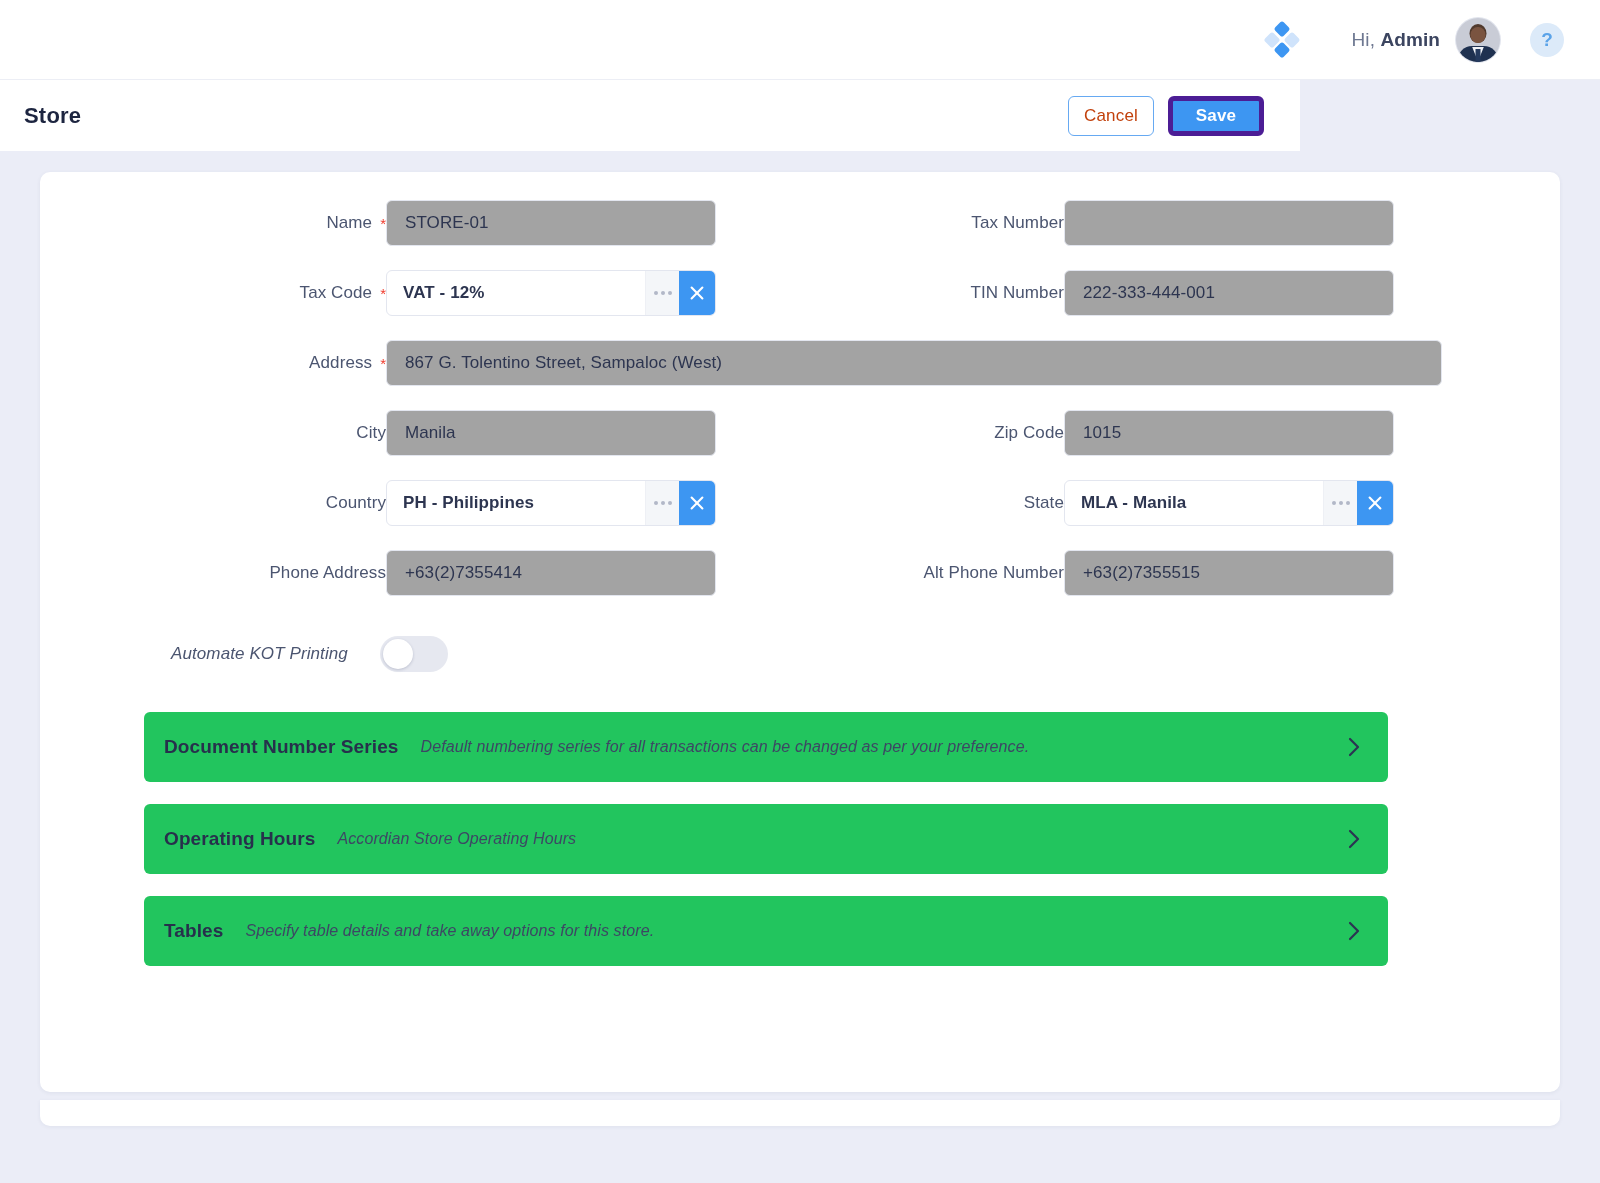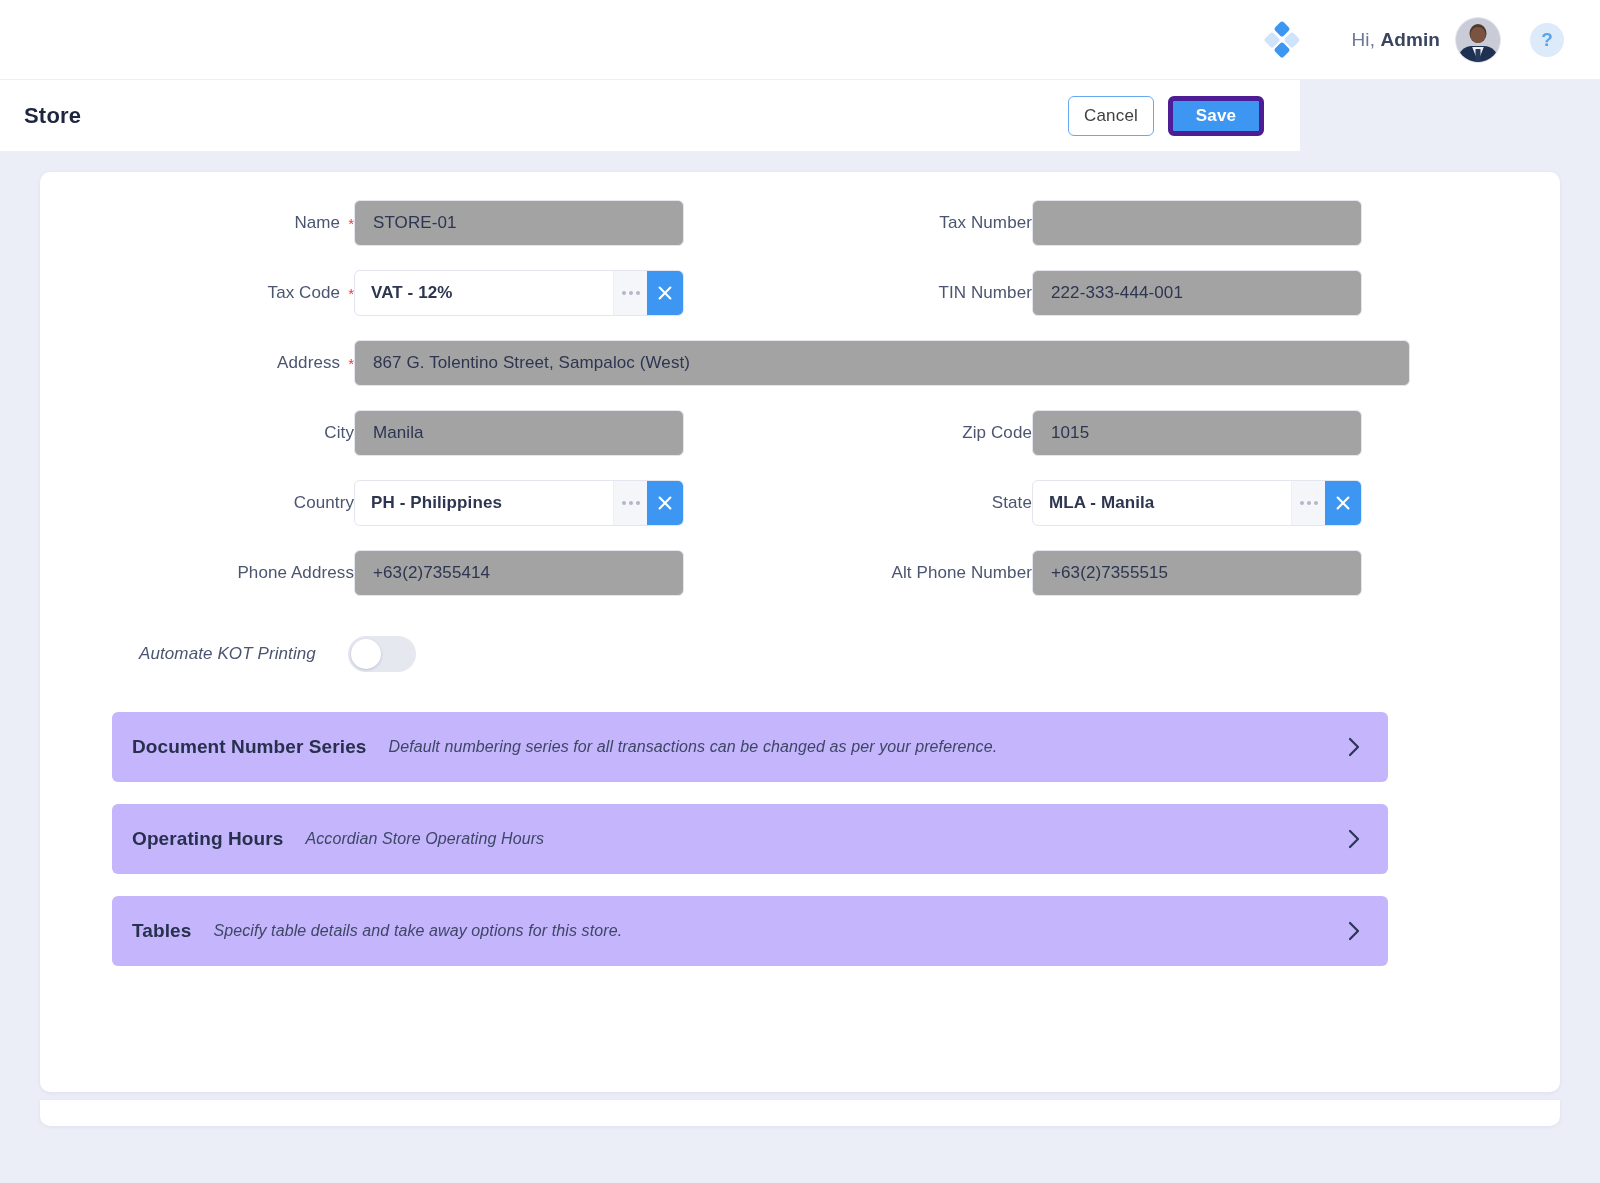--- a/index.html
+++ b/index.html
@@ -77,21 +77,21 @@
   .page-title {
     font-size: 22px; font-weight: 700; color: #1d2540; letter-spacing: .2px;
   }
   .titlebar-actions { margin-left: auto; display: flex; align-items: center; gap: 14px; }
   .btn {
     height: 40px; border-radius: 6px; font-size: 17px; cursor: pointer;
     display: flex; align-items: center; justify-content: center;
     letter-spacing: .2px;
   }
   .btn-cancel {
-    width: 86px; background: #fff; border: 1px solid #66a9f2; color: #404040;
+    width: 86px; background: #fff; border: 1px solid #66a9f2; color: #c2410c;
   }
   .btn-save {
     width: 96px; background: #3d96f2; border: 5px solid #4c1d95; color: #fff; font-weight: 700;
   }
 
   
   .page-bg {
     position: absolute; left: 0; top: 151px; width: 1600px; height: 1032px;
     background: #ebedf7;
   }
@@ -101,22 +101,22 @@
     box-shadow: 0 1px 4px rgba(40,50,90,.07);
   }
   .footer-strip {
     position: absolute; left: 40px; top: 1100px; width: 1520px; height: 26px;
     background: #ffffff; border-radius: 0 0 10px 10px;
     box-shadow: 0 1px 4px rgba(40,50,90,.06);
   }
 
   
   .form {
-    position: absolute; left: 0; top: 28px; width: 1420px;
-    padding: 0 24px;
+    position: absolute; left: 16px; top: 28px; width: 1420px;
+    padding: 0 40px;
   }
   .row { display: flex; margin-bottom: 24px; }
   .col { display: flex; align-items: center; }
   .col-left  { width: 640px; }
   .col-right { width: 772px; margin-left: 68px; }
 
   .lbl {
     font-size: 17px; color: #4b5570; text-align: right;
     white-space: nowrap; letter-spacing: .1px;
   }
@@ -177,21 +177,21 @@
   }
   .toggle .knob {
     position: absolute; left: 3px; top: 3px; width: 30px; height: 30px;
     border-radius: 50%; background: #ffffff;
     box-shadow: 0 1px 3px rgba(40,50,90,.22);
   }
 
   
   .acc-list { padding: 0 48px; }
   .accordion {
-    height: 70px; background: #c4b5fd; border-radius: 6px;
+    height: 70px; background: #22c55e; border-radius: 6px;
     display: flex; align-items: center; padding: 0 26px 0 20px;
     margin-bottom: 22px; cursor: pointer;
   }
   .acc-title {
     font-size: 19px; font-weight: 700; color: #27304c; letter-spacing: .1px;
   }
   .acc-desc {
     font-size: 16px; font-style: italic; color: #3d4764;
     margin-left: 22px; letter-spacing: .1px;
   }

